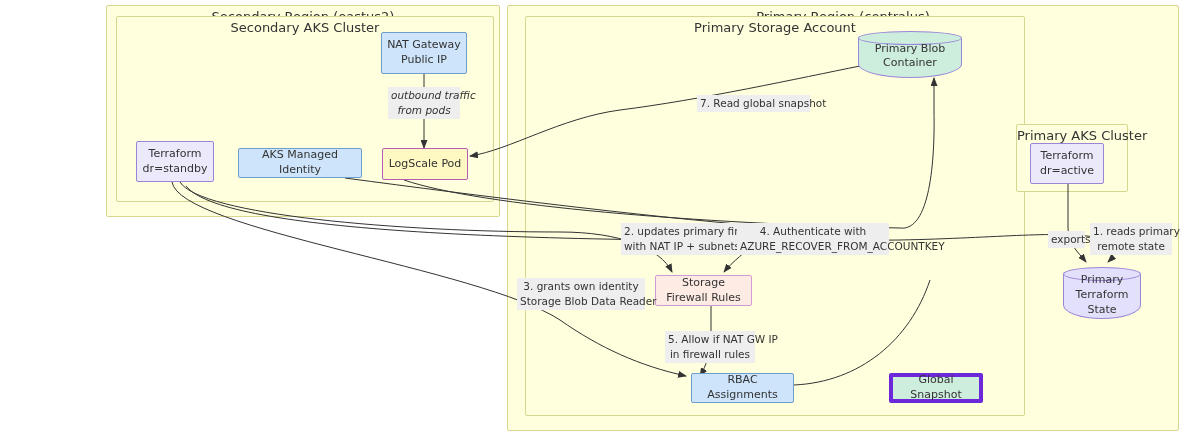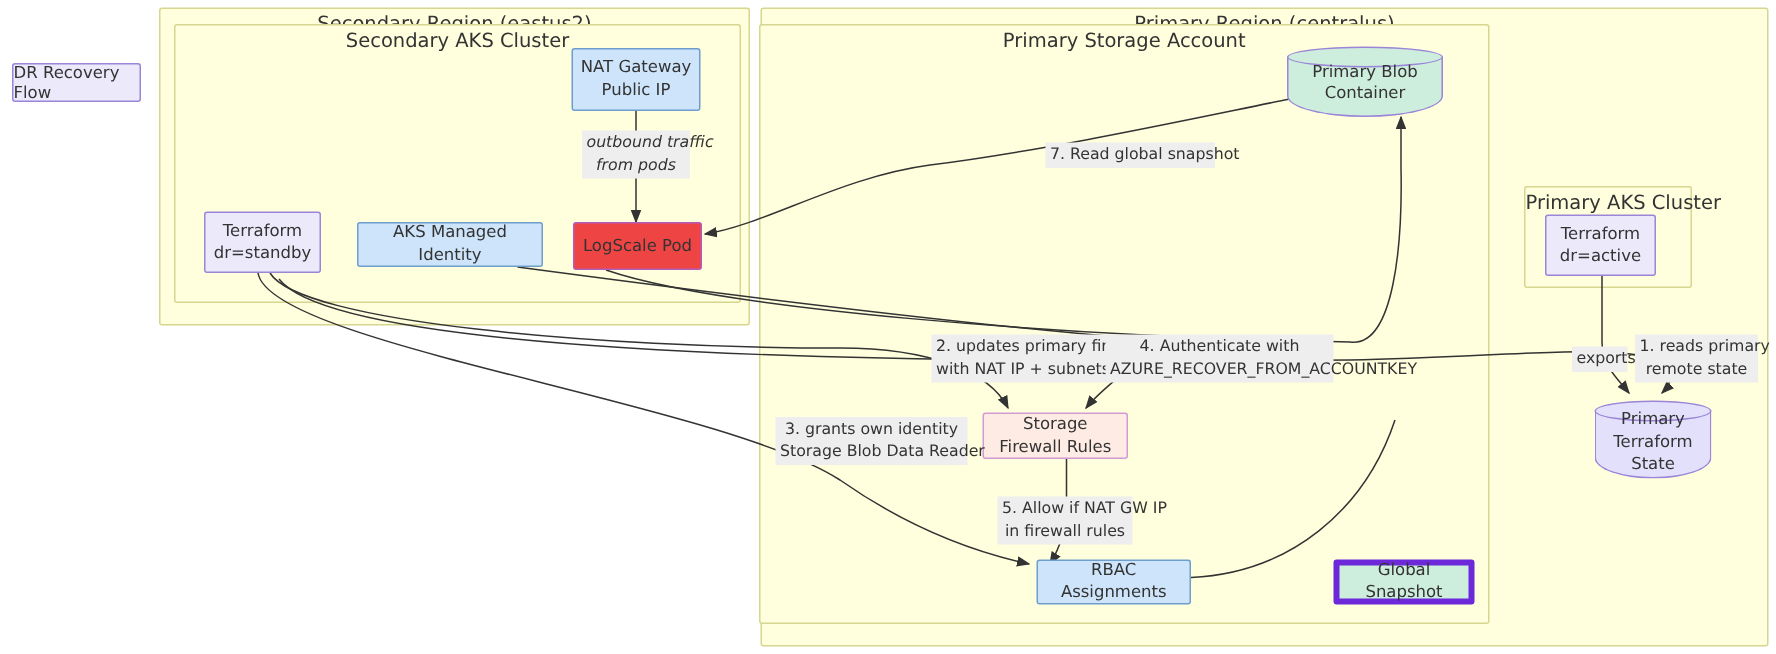--- a/index.html
+++ b/index.html
@@ -33,21 +33,21 @@
     display:flex;align-items:center;justify-content:center;
     text-align:center;
     border-radius:2px;
     line-height:1.35;
     font-size:11px;
     box-sizing:border-box;
     padding:2px 4px;
   }
   .node .lines{width:100%;}
   .n-blue   {background:#cde4fa;border:1px solid #6d9ece;}
-  .n-magenta{background:#ef4444;border:1px solid #b55cb8;}
+  .n-magenta{background:#fef9c3;border:1px solid #b55cb8;}
   .n-pink   {background:#fdebe4;border:1px solid #d39ad3;}
   .n-green  {background:#cdeddd;border:4px solid #6d28d9;}
   .n-lavender{background:#ece9fb;border:1px solid #9a85d8;}
 
   
   .cyl{
     position:absolute;
     box-sizing:border-box;
   }
   .cyl .body{
@@ -90,37 +90,34 @@
     background:#ece9fb;border:1px solid #9a85d8;border-radius:2px;
     display:flex;align-items:center;justify-content:center;
     font-size:11px;color:#333;
   }
 </style>
 </head>
 <body>
 
 <div id="canvas">
 
-  <div class="legend-key" style="left:8px;top:42px;width:84px;height:24px;">
-    <span>DR Recovery Flow</span>
-  </div>
 
   <div class="cluster" style="left:106px;top:5px;width:392px;height:210px;">
     <div class="cluster-title">Secondary Region (eastus2)</div>
   </div>
 
   <div class="cluster" style="left:116px;top:16px;width:376px;height:184px;">
     <div class="cluster-title">Secondary AKS Cluster</div>
   </div>
 
   <div class="cluster" style="left:507px;top:5px;width:670px;height:424px;">
     <div class="cluster-title">Primary Region (centralus)</div>
   </div>
 
-  <div class="cluster" style="left:506px;top:16px;width:485px;height:398px;">
+  <div class="cluster" style="left:525px;top:16px;width:485px;height:398px;padding-left:13px;">
     <div class="cluster-title">Primary Storage Account</div>
   </div>
 
   <div class="cluster" style="left:1016px;top:124px;width:110px;height:66px;">
     <div class="cluster-title">Primary AKS Cluster</div>
   </div>
 
   <svg class="edges" viewBox="0 0 1184 436" xmlns="http://www.w3.org/2000/svg">
     <defs>
       <marker id="ah" markerWidth="9" markerHeight="7" refX="8" refY="3.5" orient="auto" markerUnits="userSpaceOnUse">

